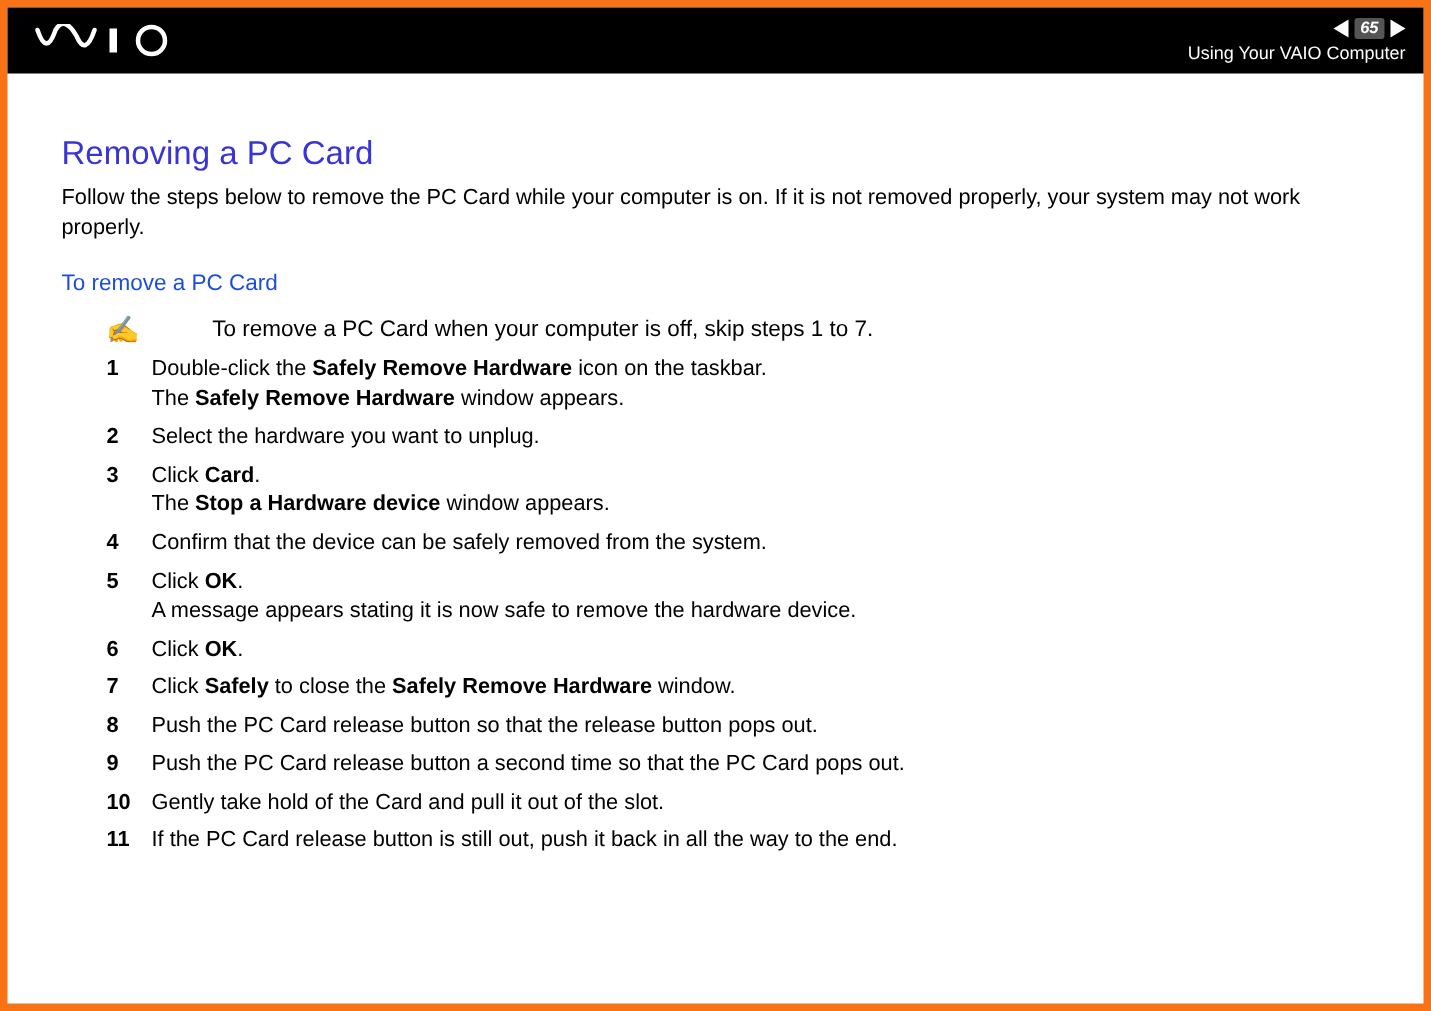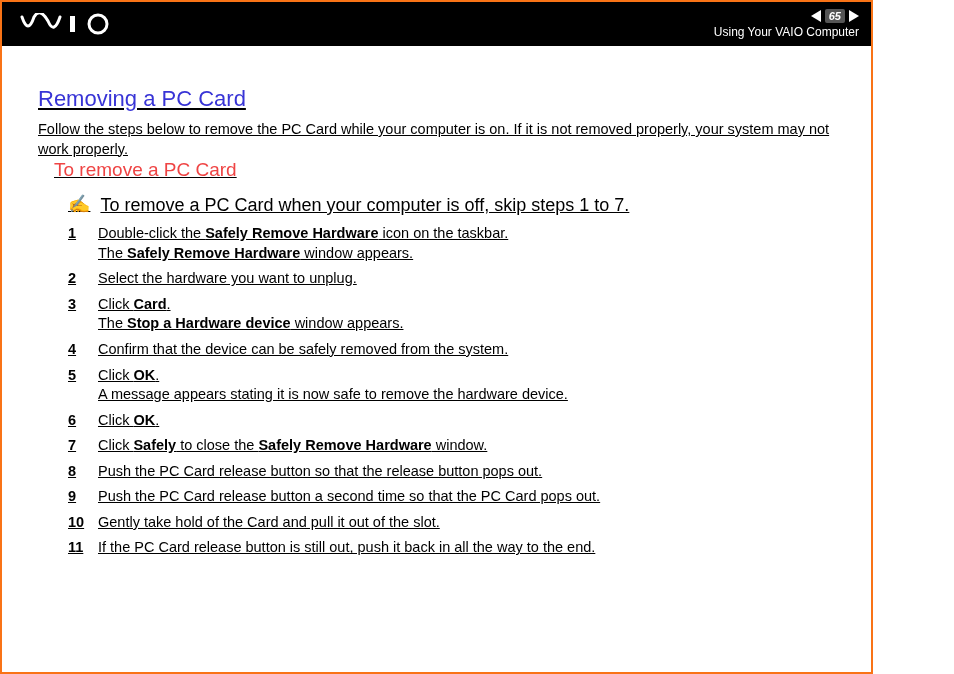--- a/index.html
+++ b/index.html
@@ -5,22 +5,22 @@
   * { margin: 0; padding: 0; box-sizing: border-box; }
   body {
     font-family: Arial, Helvetica, sans-serif;
     background: #fff;
     width: 954px;
     height: 674px;
     overflow: hidden;
     color: #000;
   }
   .page-border {
-    border: 2px solid #f97316;
-    width: 873px;
+    border: 5px solid #f97316;
+    width: 954px;
     height: 674px;
     position: relative;
   }
   .header-bar {
     background: #000;
     color: #fff;
     height: 44px;
     display: flex;
     align-items: center;
     justify-content: space-between;
@@ -60,56 +60,56 @@
     height: 14px;
     line-height: 14px;
     font-size: 11px;
   }
   .section-label {
     font-size: 12px;
     font-weight: normal;
   }
   .content {
     padding: 40px 36px 0 36px;
-    text-decoration: underline;
   }
   .title {
     color: #3834d6;
     font-size: 22px;
     font-weight: normal;
     margin-bottom: 8px;
   }
   .intro {
     font-size: 14.5px;
     line-height: 1.35;
+    margin-bottom: 18px;
   }
   .subtitle {
-    color: #ef4444;
-    font-size: 19px;
+    color: #1d4ed8;
+    font-size: 15px;
     font-weight: normal;
     margin-bottom: 14px;
-    margin-left: 16px;
   }
   .note-block {
     display: flex;
     align-items: flex-start;
     gap: 10px;
     margin-left: 30px;
     margin-bottom: 8px;
   }
   .note-icon {
     font-size: 18px;
     color: #888;
     flex-shrink: 0;
     line-height: 1;
   }
   .note-text {
-    font-size: 18px;
+    font-size: 15px;
     font-family: Arial, sans-serif;
     letter-spacing: 0;
+    margin-left: 38px;
   }
   .steps {
     margin-left: 30px;
   }
   .step {
     display: flex;
     gap: 0;
     font-size: 14.5px;
     margin-bottom: 6px;
     line-height: 1.35;

